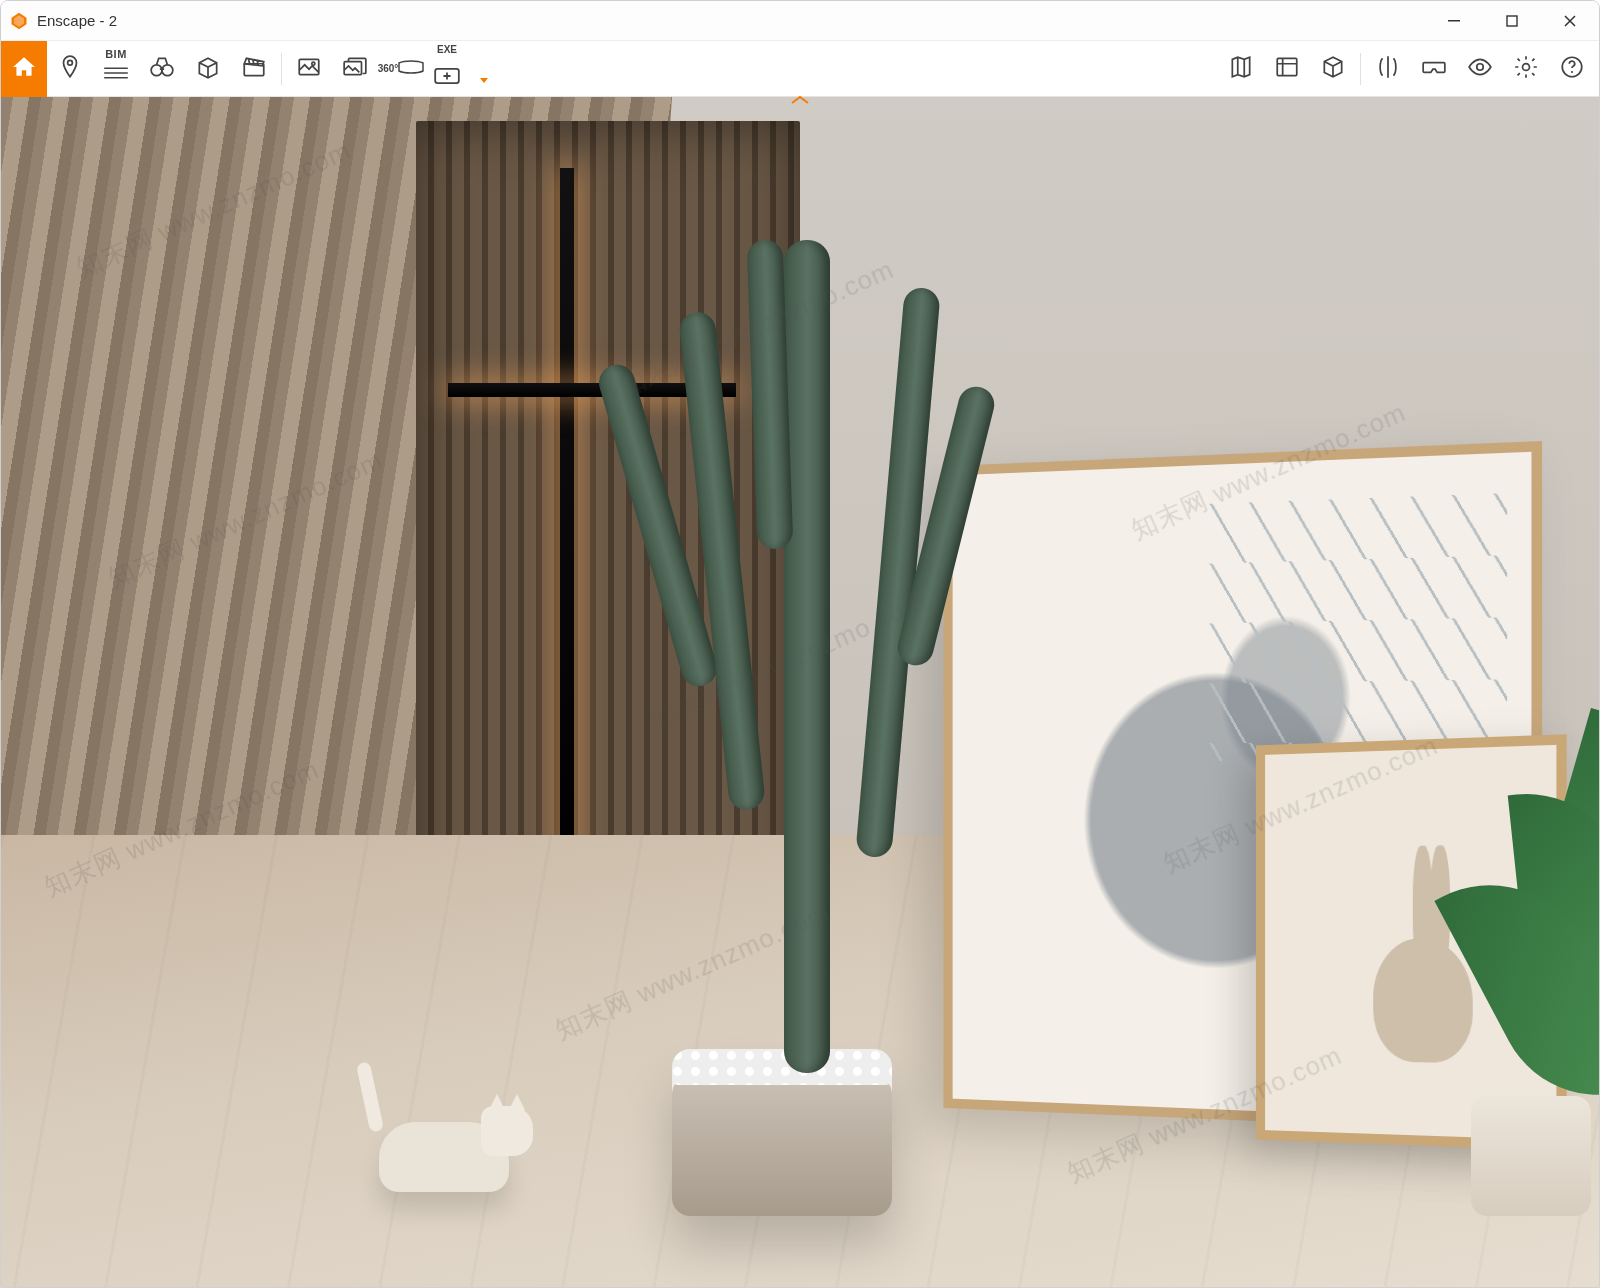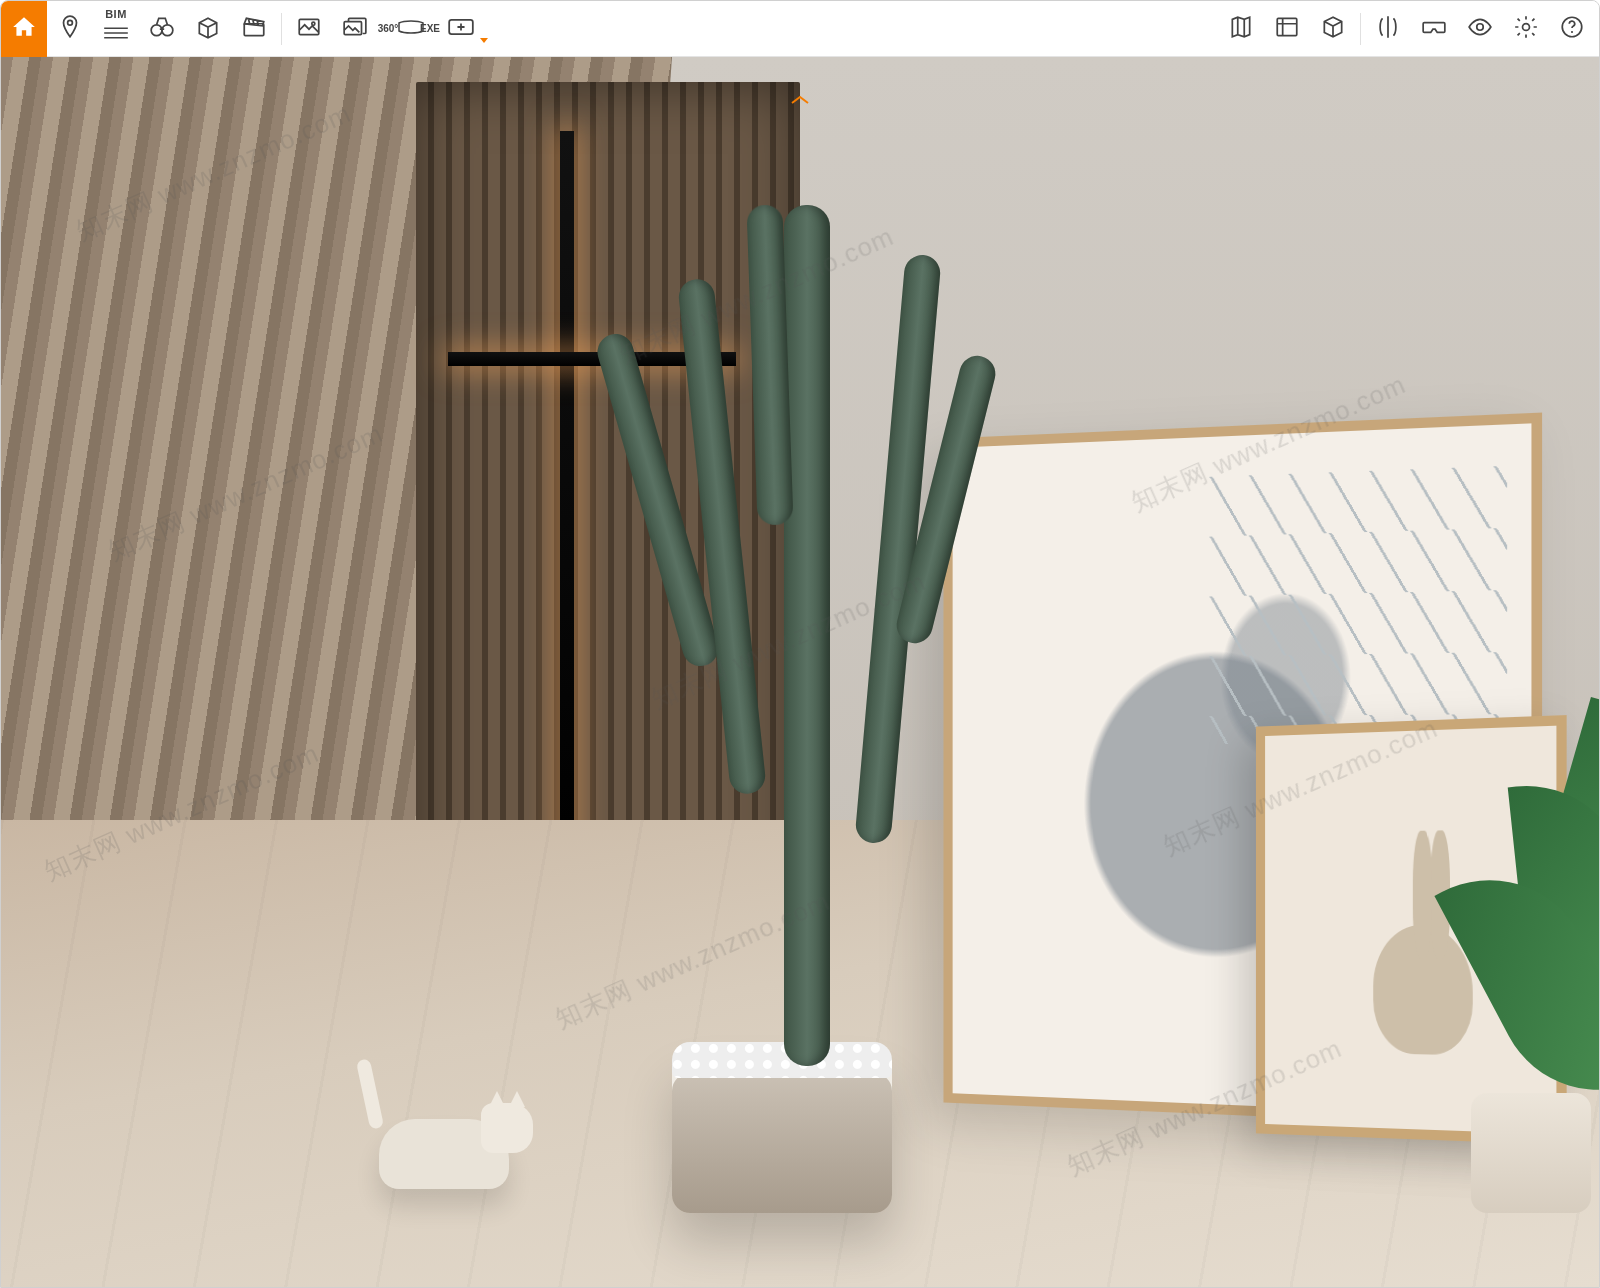--- a/index.html
+++ b/index.html
@@ -68,20 +68,48 @@
   .brand-badge { position:absolute; right:18px; bottom:14px; text-align:right; color:#fff; text-shadow: 0 1px 4px rgba(0,0,0,.55); pointer-events:none;}
   .brand-name { font-size:46px; font-weight:600; letter-spacing:2px;}
   .brand-id { font-size:24px; margin-top:4px; letter-spacing:1px;}
   
 </style>
 </head>
 <body>
 
 <div class="window">
 
+  <div class="titlebar">
+    <div class="titlebar-left">
+      <span class="app-icon">
+        <svg viewBox="0 0 24 24">
+            <path fill="#f57c00" d="M12 2 3 8v8l9 6 9-6V8z"></path>
+            <path fill="#fff" d="M12 5 6 9v6l6 4 6-4V9z" opacity=".35"></path>
+          </svg>
+      </span>
+      <span class="titlebar-title">Enscape - 2</span>
+    </div>
+    <div class="win-controls">
+      <div class="win-btn">
+        <svg width="12" height="12" viewBox="0 0 12 12">
+            <rect y="5" width="12" height="1.5" fill="currentColor"></rect>
+          </svg>
+      </div>
+      <div class="win-btn">
+        <svg width="12" height="12" viewBox="0 0 12 12">
+            <rect x="1" y="1" width="10" height="10" fill="none" stroke="currentColor" stroke-width="1.4"></rect>
+          </svg>
+      </div>
+      <div class="win-btn close">
+        <svg width="12" height="12" viewBox="0 0 12 12">
+            <path d="M1 1 11 11 M11 1 1 11" stroke="currentColor" stroke-width="1.5"></path>
+          </svg>
+      </div>
+    </div>
+  </div>
 
   <div class="toolbar">
     <div class="tool-left">
       <div class="home-btn tool-btn">
         <span>
           <svg viewBox="0 0 24 24">
               <path fill="#fff" d="M12 3 2 12h3v8h5v-5h4v5h5v-8h3z"></path>
             </svg>
         </span>
       </div>
@@ -155,21 +183,21 @@
         </span>
       </div>
       <div class="tool-btn" style="flex-direction:row;gap:0;">
         <span style="font-size:10px;font-weight:600;">360°</span>
         <span>
           <svg width="26" height="14" viewBox="0 0 26 14">
               <path fill="none" stroke="#444" stroke-width="1.5" d="M1 3c0 0 4-2 12-2s12 2 12 2v8s-4 2-12 2S1 11 1 11z"></path>
             </svg>
         </span>
       </div>
-      <div class="tool-btn" style="gap:8px;">
+      <div class="tool-btn" style="flex-direction:column;gap:8px;">
         <span style="font-size:10px;font-weight:600;">EXE</span>
         <span>
           <svg width="22" height="14" viewBox="0 0 22 14">
               <rect x="1" y="1" width="20" height="12" rx="2" fill="none" stroke="#444" stroke-width="1.5"></rect>
               <path d="M8 7h6M11 4v6" stroke="#444" stroke-width="1.5"></path>
             </svg>
         </span>
       </div>
       <div class="tool-btn" style="width:22px">
         <span class="dropdown-caret"></span>

